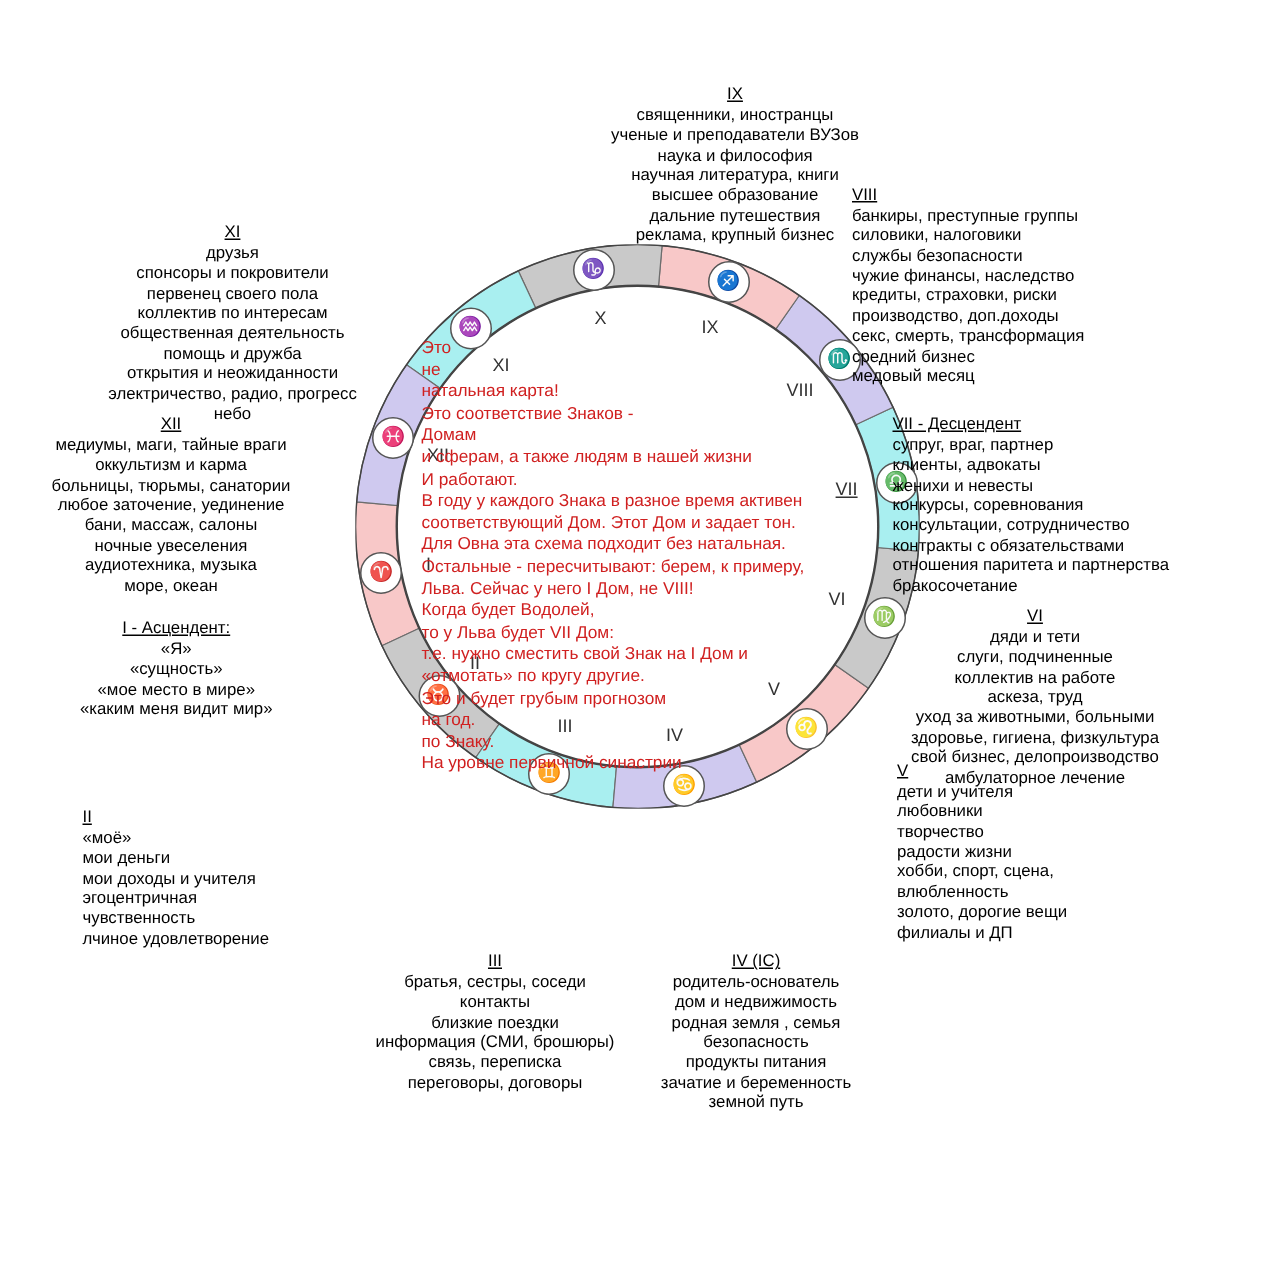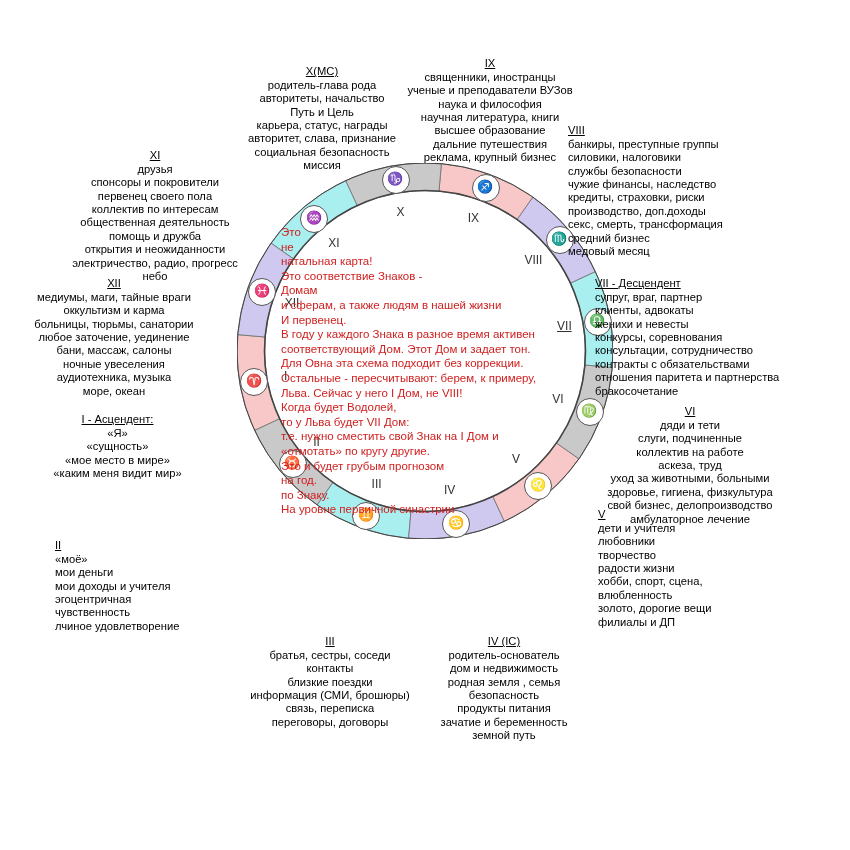--- a/index.html
+++ b/index.html
@@ -142,45 +142,36 @@
       </div>
   </div>
 
   <div class="center-text" id="center-note" style="color: rgb(208, 32, 32);">
       <span class="ct-line">Это</span>
       <span class="ct-line">не</span>
       <span class="ct-line">натальная карта!</span>
       <span class="ct-line">Это соответствие Знаков -</span>
       <span class="ct-line">Домам</span>
       <span class="ct-line">и сферам, а также людям в нашей жизни</span>
-      <span class="ct-line">И первенец.</span>
+      <span class="ct-line">И работают.</span>
       <span class="ct-line">В году у каждого Знака в разное время активен</span>
       <span class="ct-line">соответствующий Дом. Этот Дом и задает тон.</span>
-      <span class="ct-line">Для Овна эта схема подходит без коррекции.</span>
+      <span class="ct-line">Для Овна эта схема подходит без натальная.</span>
       <span class="ct-line">Остальные - пересчитывают: берем, к примеру,</span>
       <span class="ct-line">Льва. Сейчас у него I Дом, не VIII!</span>
       <span class="ct-line">Когда будет Водолей,</span>
       <span class="ct-line">то у Льва будет VII Дом:</span>
       <span class="ct-line">т.е. нужно сместить свой Знак на I Дом и</span>
       <span class="ct-line">«отмотать» по кругу другие.</span>
       <span class="ct-line">Это и будет грубым прогнозом</span>
       <span class="ct-line">на год.</span>
       <span class="ct-line">по Знаку.</span>
       <span class="ct-line">На уровне первичной синастрии</span>
     </div>
 
-  <div class="label-block ta-c" style="left:237px; top:52px; width:170px;">
-    <span class="lb-title">X(MC)</span><span>родитель-глава рода
-авторитеты, начальство
-Путь и Цель
-карьера, статус, награды
-авторитет, слава, признание
-социальная безопасность
-миссия</span>
-  </div>
 
   <div class="label-block ta-c" style="left:400px; top:44px; width:180px;">
     <span class="lb-title">IX</span><span>священники, иностранцы
 ученые и преподаватели ВУЗов
 наука и философия
 научная литература, книги
 высшее образование
 дальние путешествия
 реклама, крупный бизнес</span>
   </div>

